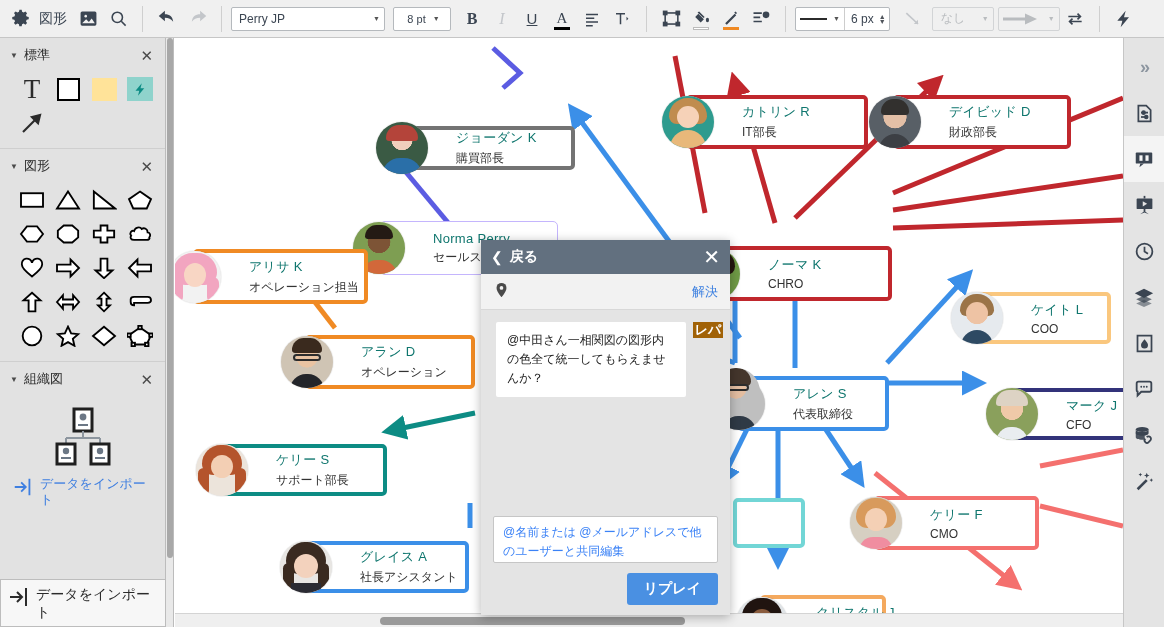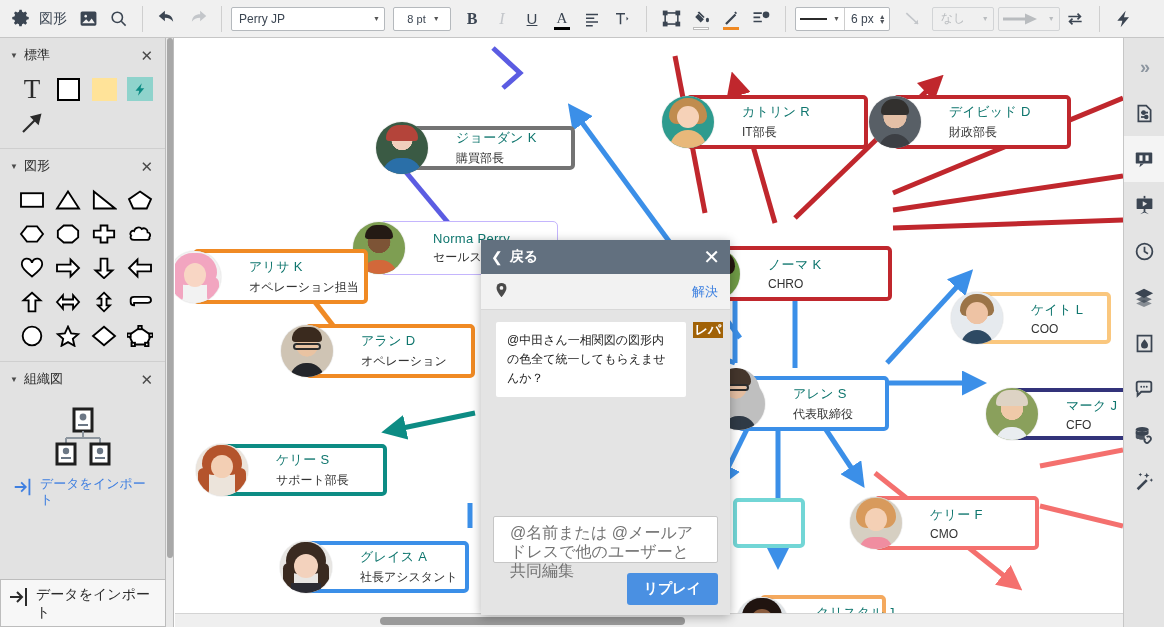--- a/index.html
+++ b/index.html
@@ -137,22 +137,22 @@
   .bubble {
     background:#fff; border-radius:2px; padding:9px 11px; width:190px;
     font-size:12px; color:#222; line-height:19px;
   }
   .bubble-av {
     position:absolute; right:7px; top:12px; width:30px; height:16px; background:#a16207;
     color:#fff; font-size:13px; display:flex; align-items:center; justify-content:center; font-weight:bold;
   }
   #cp-footer { padding:0 12px 10px; }
   #cp-input {
-    background:#fff; border:1px solid #c6c6c6; border-radius:2px; padding:6px 16px;
-    font-size:16px; color:#737373; line-height:19px; height:47px;
+    background:#fff; border:1px solid #c6c6c6; border-radius:2px; padding:6px 9px;
+    font-size:12px; color:#3b82f6; line-height:19px; height:47px;
   }
   #cp-reply {
     margin-top:10px; float:right; background:#4a90e2; color:#fff; border:none;
     border-radius:3px; padding:7px 17px; font-size:14px; font-weight:bold; cursor:pointer;
     font-family:"Liberation Sans",sans-serif;
   }
 </style>
 </head>
 <body>
 
@@ -675,21 +675,21 @@
       <div style="position:absolute;left:9px;top:2px;width:34px;height:22px;background:#9b7448;border-radius:17px 17px 6px 6px;"></div>
       <div style="position:absolute;left:15px;top:10px;width:22px;height:22px;background:#eec3a4;border-radius:50%;"></div>
       <div style="position:absolute;left:10px;top:38px;width:32px;height:16px;background:#2e4a63;border-radius:16px 16px 0 0;"></div>
     </div>
     <div class="txt">
       <div class="nm">ケイト  L</div>
       <div class="ti">COO</div>
     </div>
   </div>
 
-  <div class="node" style="left:130px;top:286px;width:170px;height:54px;border:4px solid #f08a24;">
+  <div class="node" style="left:130px;top:297px;width:170px;height:54px;border:4px solid #f08a24;">
     <div class="avatar">
         <div class="face" style="background:radial-gradient(circle at 50% 40%, #e9c3a2 0 26%, #cfc4b4 27% 100%);"></div>
       <div style="position:absolute;left:11px;top:2px;width:30px;height:15px;background:#3a2a1e;border-radius:15px 15px 4px 4px;"></div>
       <div style="position:absolute;left:12px;top:18px;width:28px;height:7px;border:2px solid #2c2c2c;border-radius:4px;"></div>
       <div style="position:absolute;left:9px;top:38px;width:34px;height:16px;background:#23252a;border-radius:16px 16px 0 0;"></div>
     </div>
     <div class="txt">
       <div class="nm">アラン   D</div>
       <div class="ti">オペレーション</div>
     </div>

